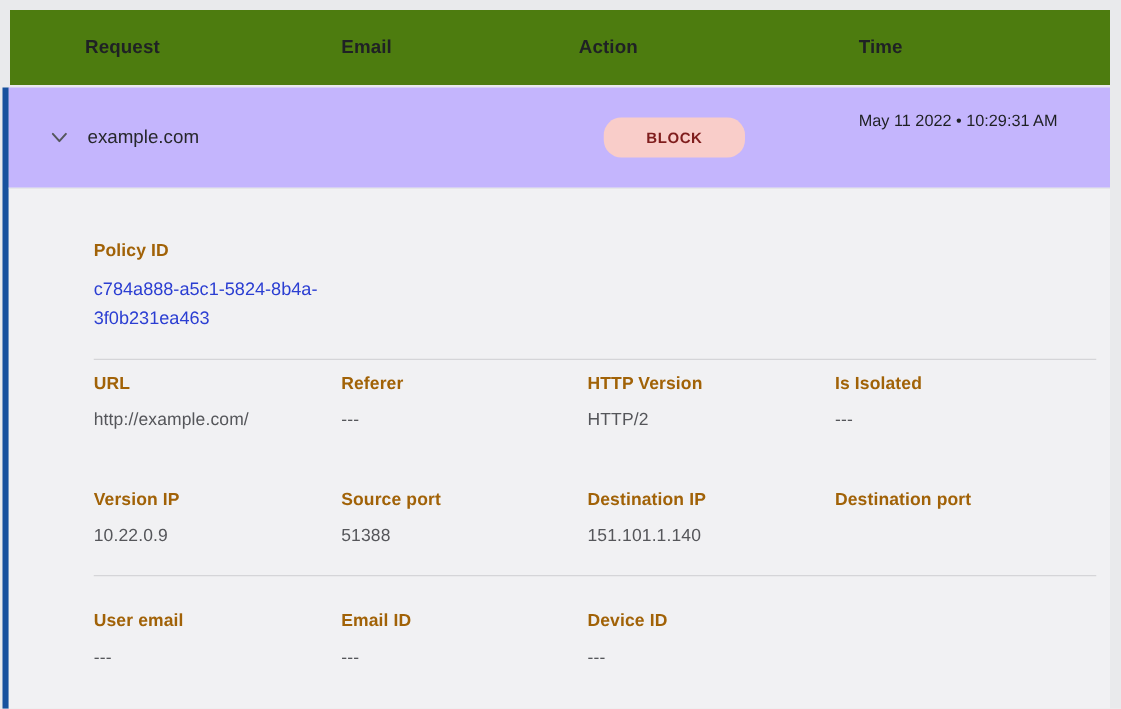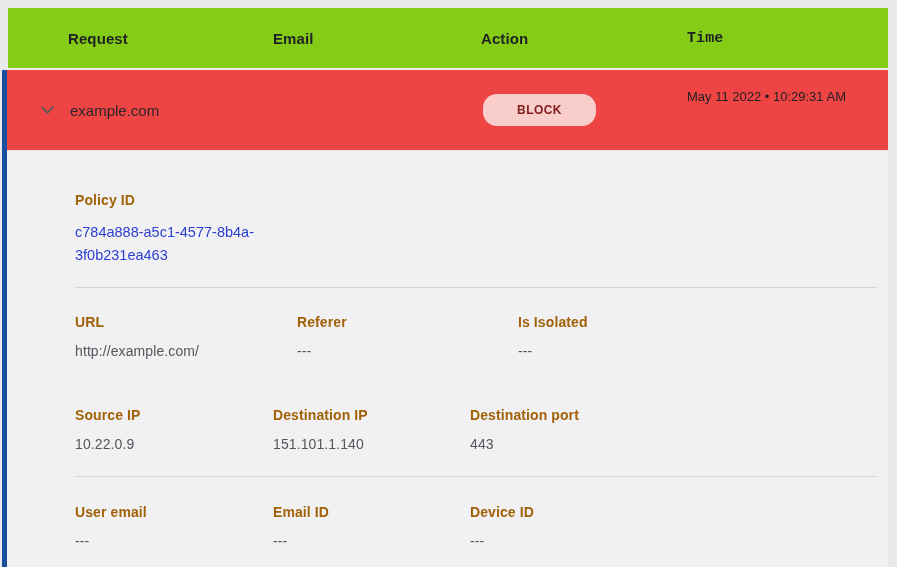--- a/index.html
+++ b/index.html
@@ -9,43 +9,43 @@
     font-family:"Liberation Sans", sans-serif;
     overflow:hidden;
     -webkit-font-smoothing:antialiased;
   }
 
   
   .table-header {
     position:relative;
     margin:8px 9px 0 8px;
     height:60px;
-    background:#84cc16;
+    background:#4d7c0f;
   }
   .th {
     position:absolute; top:50%; transform:translateY(-50%);
     font-size:15px; font-weight:700; color:#1f2125;
     letter-spacing:.1px; white-space:nowrap;
   }
   .th-request { left:60px; }
   .th-email   { left:265px; }
-  .th-action  { left:473px; }
-  .th-time    { left:679px;font-family:Liberation Mono, monospace; }
+  .th-action  { left:455px; }
+  .th-time    { left:679px; }
 
   
   .row-wrap {
     margin:2px 9px 0 2px;
     border-left:5px solid var(--accent-border, #17519e);
   }
 
   
   .log-row {
     position:relative;
     height:80px;
-    background:#ef4444;
+    background:#c4b5fd;
     cursor:pointer;
   }
   .chevron {
     position:absolute; left:31px; top:50%; transform:translateY(-50%);
     width:19px; height:19px; color:#54575c; display:block;
   }
   .req-name {
     position:absolute; left:63px; top:50%; transform:translateY(-50%);
     font-size:15px; color:#26272b; white-space:nowrap;
   }
@@ -86,21 +86,21 @@
     color:var(--link, #2b3ed2); text-decoration:none;
     word-break:break-word; cursor:pointer;
   }
   .divider { height:1px; background:#d5d5d8; }
   .divider-1 { margin-top:20px; }
   .divider-2 { margin-top:24px; }
   .detail-grid {
     display:grid;
     grid-template-columns:198px 197px 198px 1fr;
   }
-  .grid-a { margin-top:26px;gap:24px; }
+  .grid-a { margin-top:10px; }
   .grid-b { margin-top:48px; }
   .grid-c { margin-top:27px; }
 </style>
 </head>
 <body>
 
 <div class="table-header">
   <span class="th th-request">Request</span>
   <span class="th th-email">Email</span>
   <span class="th th-action">Action</span>
@@ -118,52 +118,59 @@
     <span class="req-name">example.com</span>
     <span class="email-cell"></span>
     <span class="badge">BLOCK</span>
     <span class="time-cell">May 11 2022 • 10:29:31 AM</span>
   </div>
 
   <div class="detail-panel">
 
     <div>
       <div class="field-label">Policy ID</div>
-      <a class="policy-link">c784a888-a5c1-4577-8b4a-3f0b231ea463</a>
+      <a class="policy-link">c784a888-a5c1-5824-8b4a-3f0b231ea463</a>
     </div>
 
     <div class="divider divider-1"></div>
 
     <div class="detail-grid grid-a">
       <div>
         <div class="field-label">URL</div>
         <div class="field-value">http://example.com/</div>
       </div>
       <div>
         <div class="field-label">Referer</div>
         <div class="field-value">---</div>
       </div>
       <div>
+        <div class="field-label">HTTP Version</div>
+        <div class="field-value">HTTP/2</div>
+      </div>
+      <div>
         <div class="field-label">Is Isolated</div>
         <div class="field-value">---</div>
       </div>
     </div>
 
     <div class="detail-grid grid-b">
       <div>
-        <div class="field-label">Source IP</div>
+        <div class="field-label">Version IP</div>
         <div class="field-value">10.22.0.9</div>
+      </div>
+      <div>
+        <div class="field-label">Source port</div>
+        <div class="field-value">51388</div>
       </div>
       <div>
         <div class="field-label">Destination IP</div>
         <div class="field-value">151.101.1.140</div>
       </div>
       <div>
         <div class="field-label">Destination port</div>
-        <div class="field-value">443</div>
       </div>
     </div>
 
     <div class="divider divider-2"></div>
 
     <div class="detail-grid grid-c">
       <div>
         <div class="field-label">User email</div>
         <div class="field-value">---</div>
       </div>

